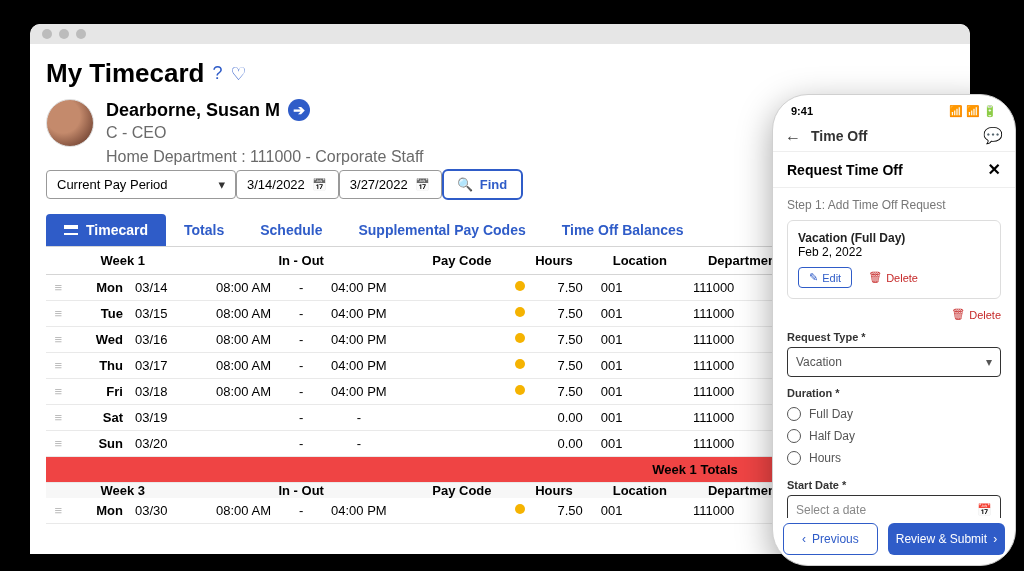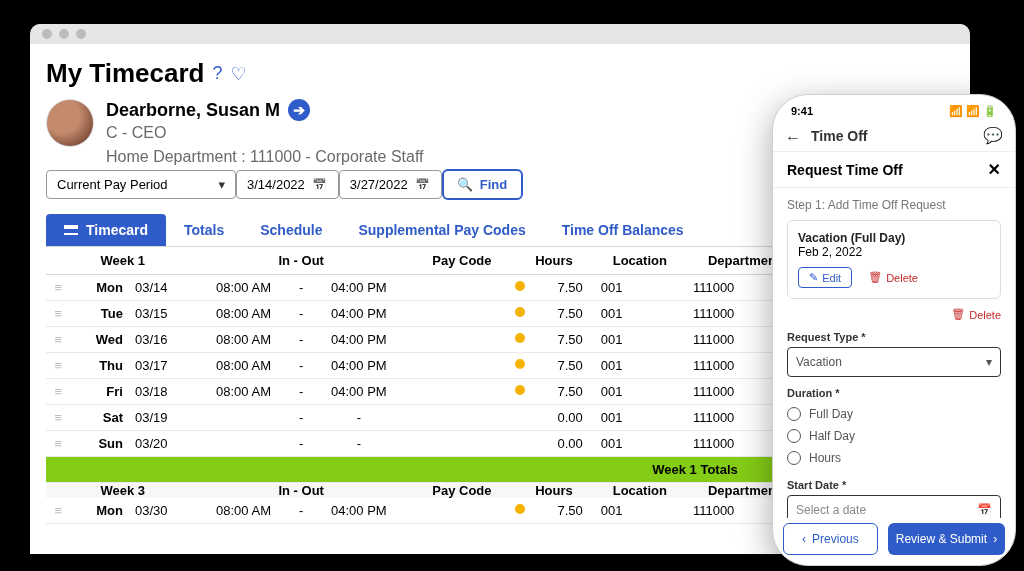--- a/index.html
+++ b/index.html
@@ -39,21 +39,21 @@
   td.date { text-align:left; width:56px; padding-left:8px;}
   td.in, td.out { width:78px; }
   td.dash { width:16px; }
   td.pay { width:90px; }
   td.hrs { width:60px; text-align:right; padding-right:8px; position:relative;}
   td.hrs .coin { position:absolute; left:-2px; top:6px; width:10px; height:10px; border-radius:50%; background:#f5b301; display:inline-block;}
   td.loc { width:80px; text-align:left; padding-left:10px;}
   td.dept { width:90px; text-align:left; }
   td.dt { width:100px; text-align:right; padding-right:16px;}
   td.more { width:26px; color:#888;}
-  tr.totals td { background:#84cc16; font-weight:700; }
+  tr.totals td { background:#ef4444; font-weight:700; }
   tr.scrollhead th { background:#f7f7f7; }
   .chevCell::after { content:"⌄"; font-size:11px; color:#666; margin-left:4px;}
 
   
   .phone { position:absolute; right:8px; top:94px; width:244px; height:472px; background:#fff; border-radius:36px; border:1px solid #d0d0d0; box-shadow:0 10px 34px rgba(0,0,0,.35); overflow:hidden; z-index:5;}
   .notch { position:absolute; top:0; left:50%; transform:translateX(-50%); width:110px; height:22px; background:#fff; border-radius:0 0 14px 14px; }
   .status { display:flex; justify-content:space-between; padding:10px 18px 2px; font-size:11px; font-weight:600;}
   .appbar { display:flex; align-items:center; padding:6px 12px; gap:10px; font-weight:600; font-size:14px; color:#333;}
   .back::before { content:"←"; font-size:16px; color:#444;}
   .chatIco { margin-left:auto; color:#2fa39c; font-size:16px;}

